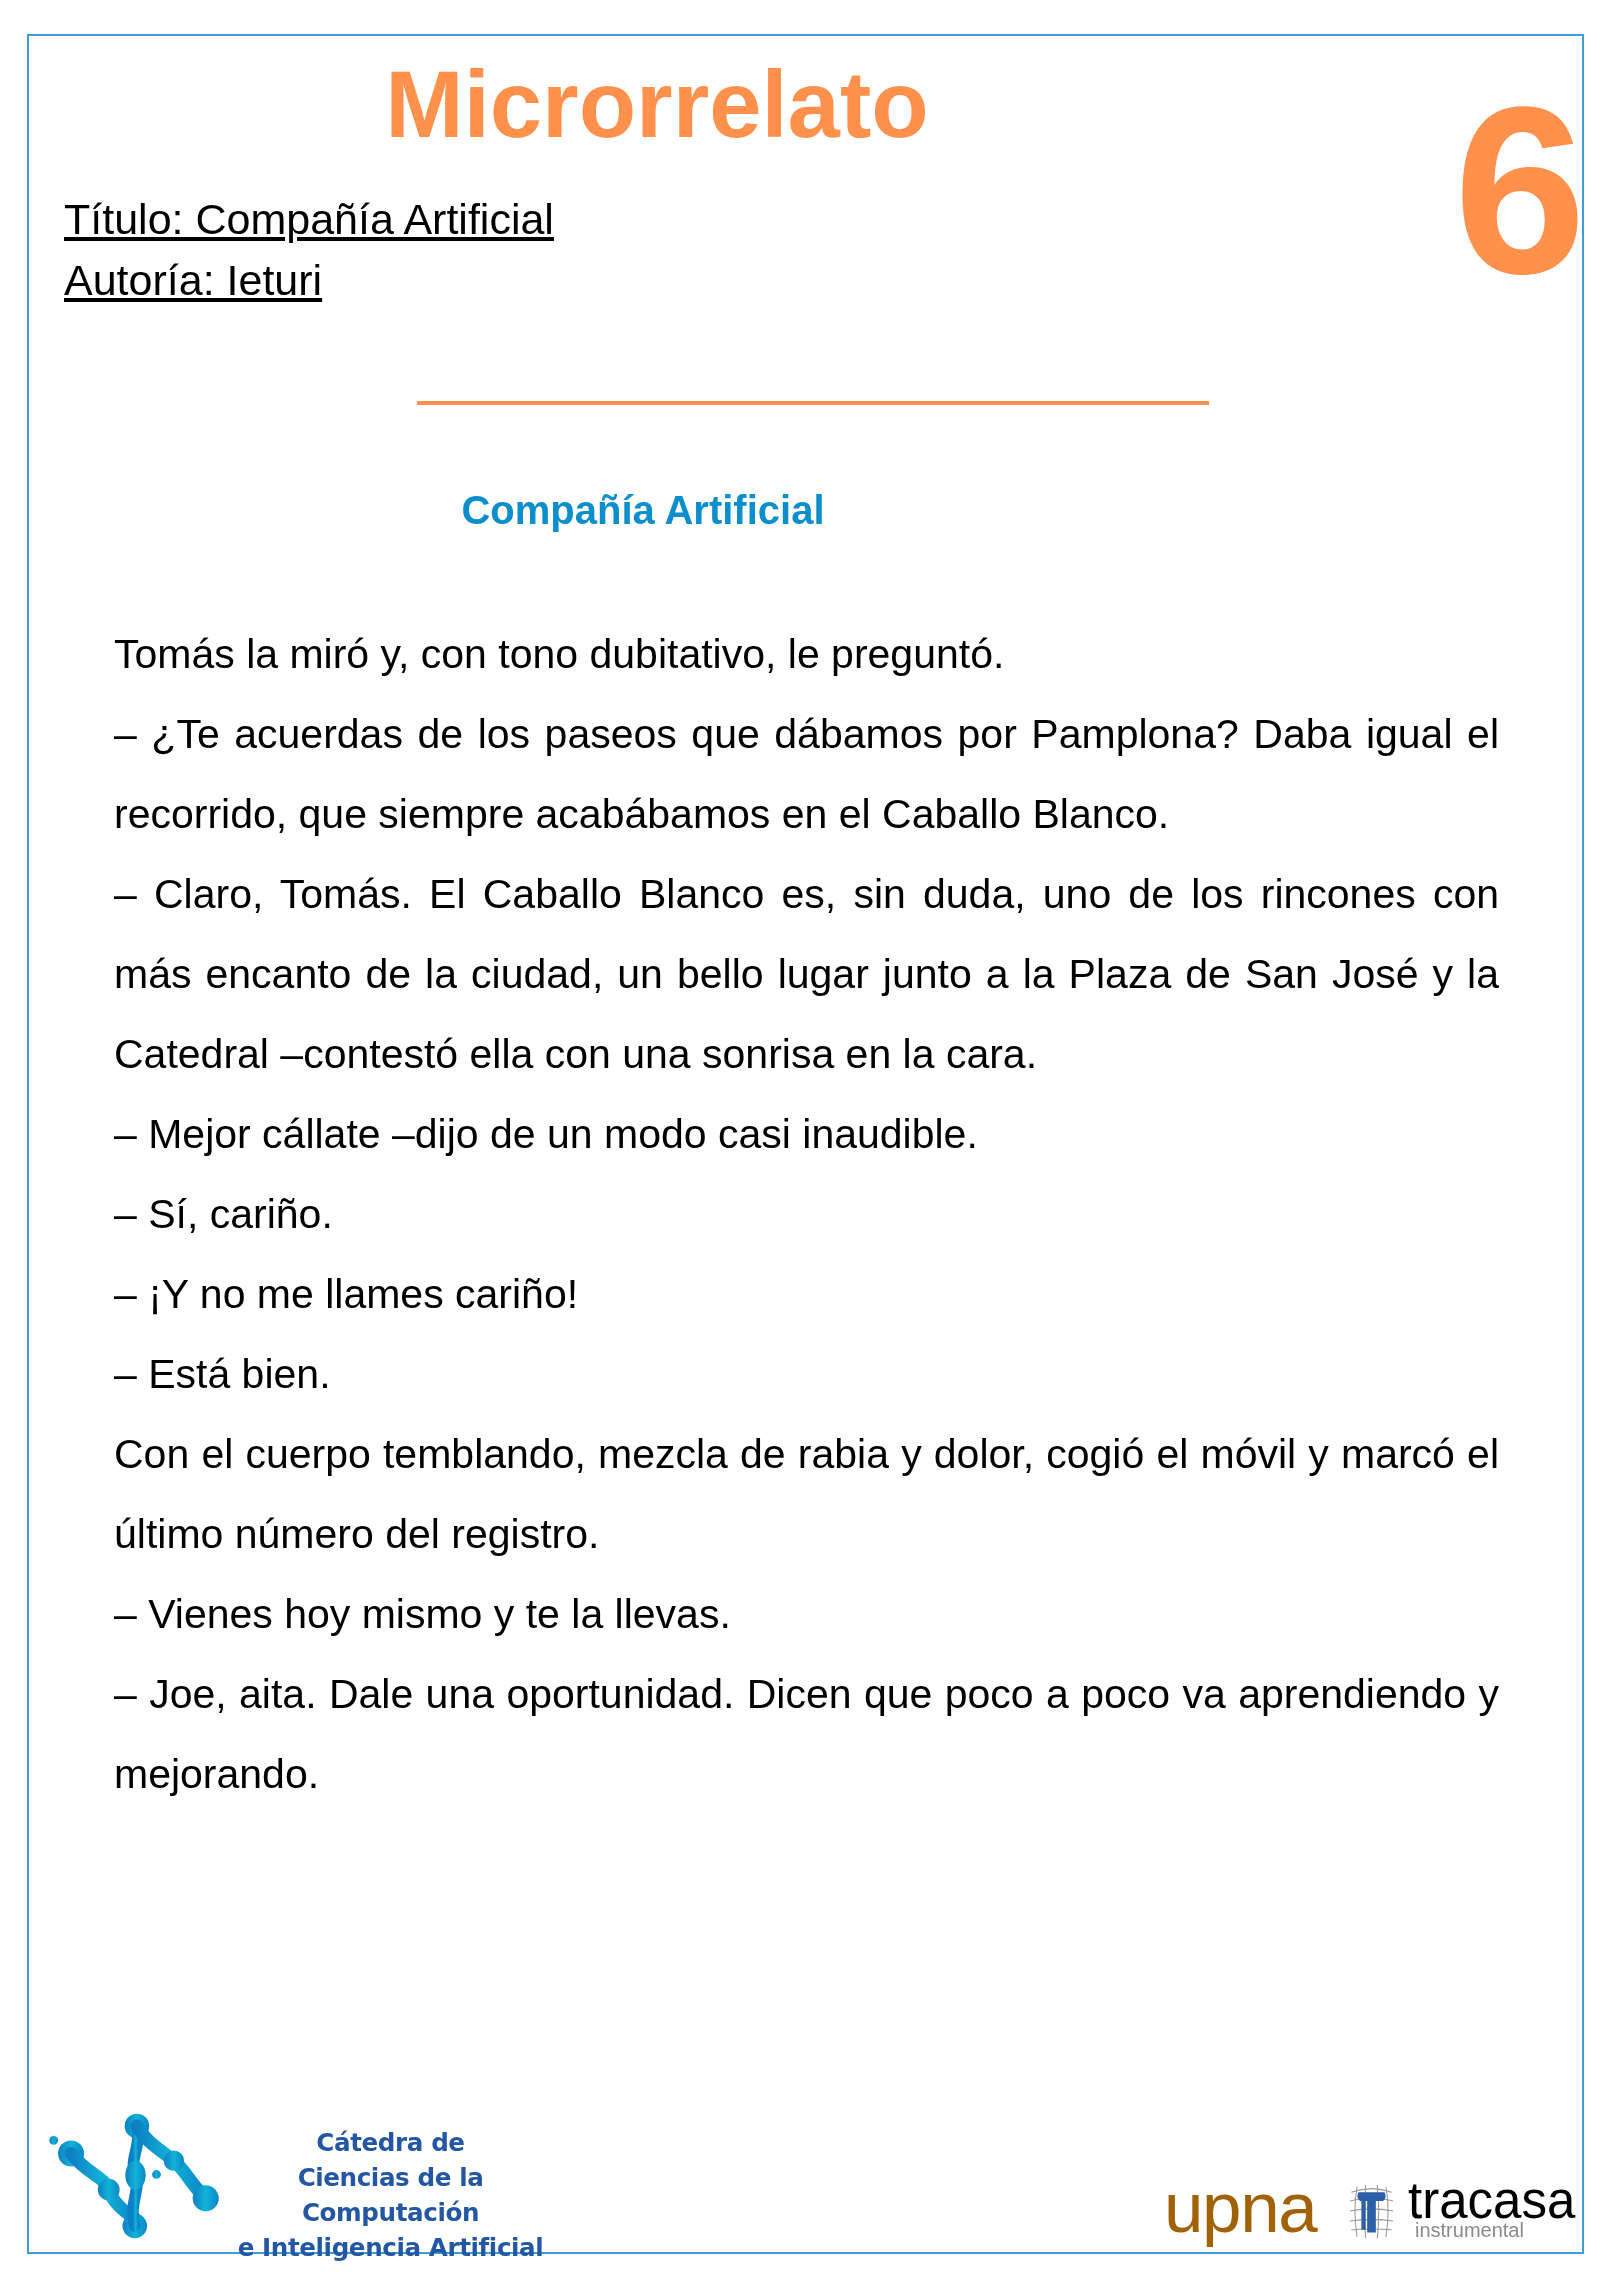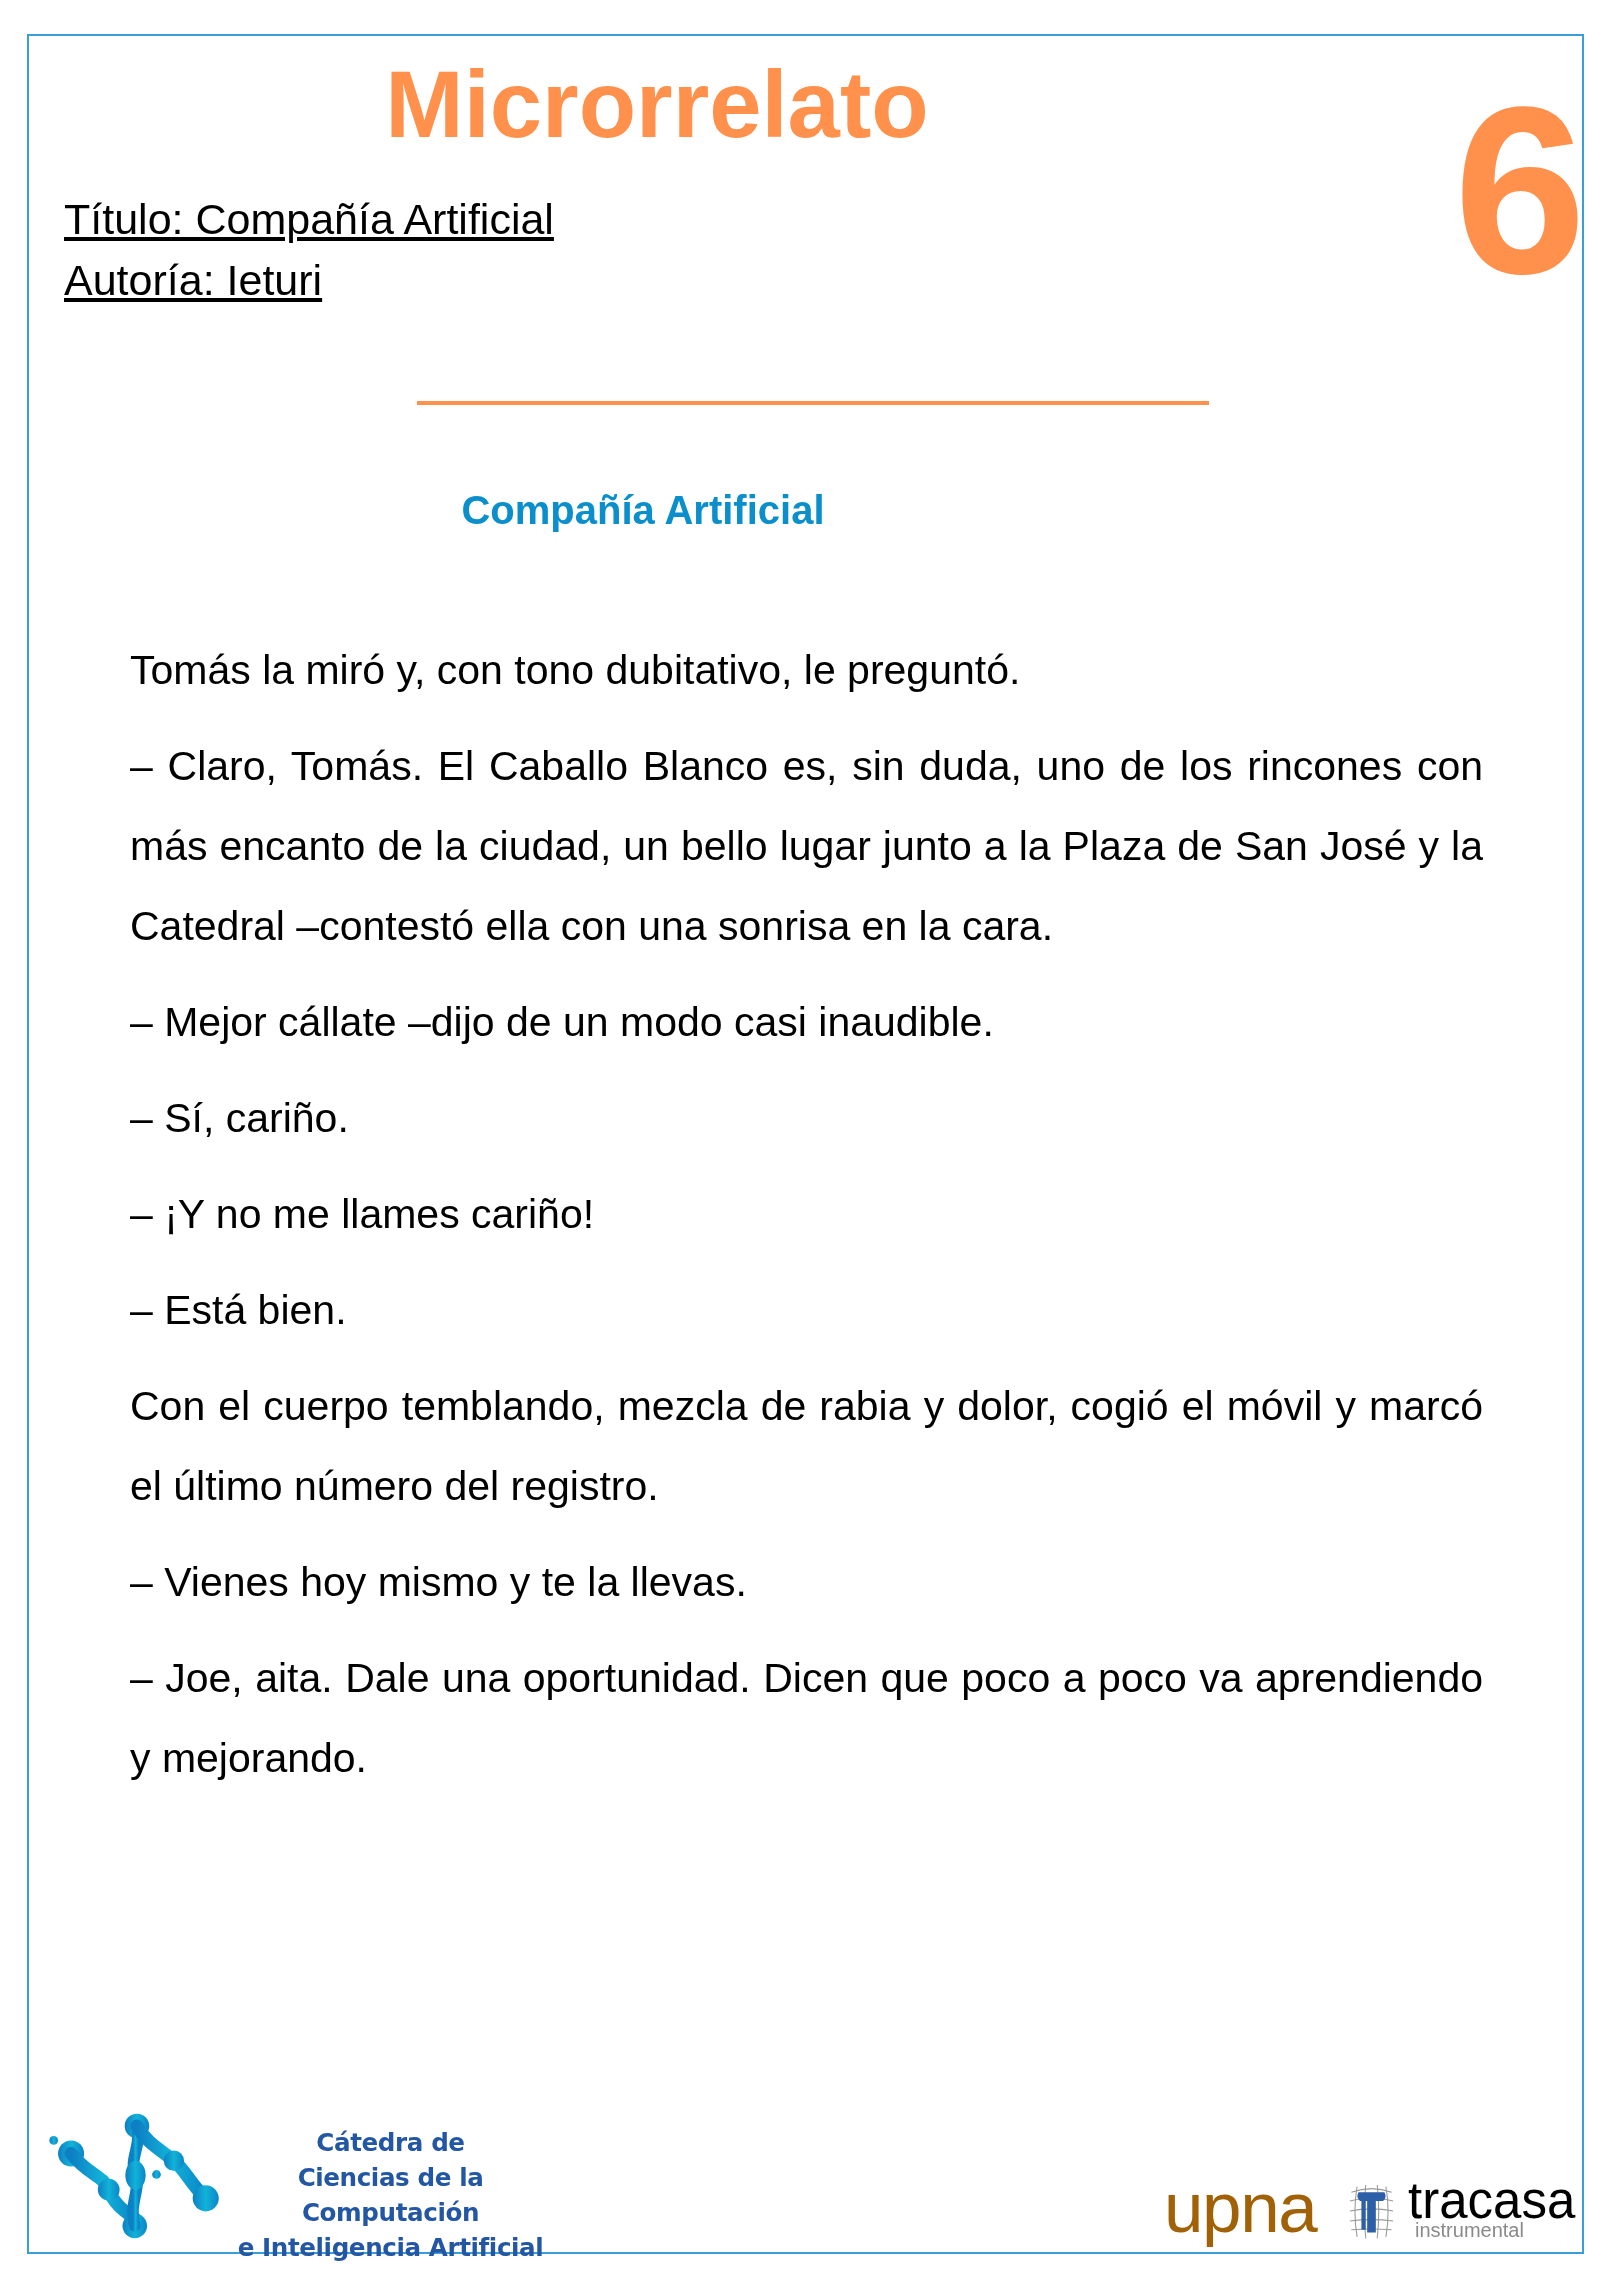--- a/index.html
+++ b/index.html
@@ -5,21 +5,21 @@
   html, body { margin: 0; padding: 0; background: #ffffff; }
   body { width: 1621px; height: 2295px; position: relative; overflow: hidden; font-family: "Liberation Sans", sans-serif; color: #000; }
   .frame { position: absolute; left: 27px; top: 34px; width: 1557px; height: 2220px; border: 2.2px solid #3a9fd6; box-sizing: border-box; }
   .main-title { position: absolute; left: 0; width: 1314px; top: 51px; text-align: center; font-weight: bold; font-size: 94px; line-height: 108px; color: #ff914d; margin: 0; }
   .big-number { position: absolute; left: 1448px; top: 72px; width: 144px; text-align: center; font-weight: bold; font-size: 238px; line-height: 238px; color: #ff914d; }
   .meta { position: absolute; left: 64px; top: 189px; font-size: 43px; line-height: 61px; text-decoration: underline; }
   .meta div { white-space: nowrap; }
   .divider { position: absolute; left: 417px; top: 401px; width: 792px; height: 3.6px; background: #ff914d; }
   .story-title { position: absolute; left: 0; width: 1286px; top: 481px; text-align: center; font-weight: bold; font-size: 40px; line-height: 58px; color: #0a8fcc; margin: 0; }
   .story { position: absolute; left: 114px; top: 614px; width: 1385px; font-size: 41px; line-height: 80px; }
-  .story p { margin: 16px; text-align: justify; }
+  .story p { margin: 0; text-align: justify; }
   .footer-logo { position: absolute; left: 45px; top: 2110px; width: 181px; height: 134px; }
   .footer-text { position: absolute; left: 217px; top: 2125px; width: 347px; text-align: center; font-family: "DejaVu Sans", sans-serif; font-weight: bold; font-size: 24.6px; line-height: 35px; color: #2357a4; letter-spacing: -0.4px; }
   .upna { position: absolute; left: 1164px; top: 2168px; font-size: 71px; line-height: 79px; color: #a16207; letter-spacing: -1.4px; }
   .tracasa-icon { position: absolute; left: 1347px; top: 2182px; width: 49px; height: 58px; }
   .tracasa-name { position: absolute; left: 1408px; top: 2172px; font-size: 51px; line-height: 58px; color: #000000; }
   .tracasa-sub { position: absolute; left: 1415px; top: 2220px; font-size: 20px; line-height: 21.7px; color: #8a8a8a; }
 </style>
 </head>
 <body>
 
@@ -32,20 +32,21 @@
   <div>Título: Compañía Artificial</div>
   <div>Autoría: Ieturi</div>
 </div>
 
 <div class="divider"></div>
 
 <h2 class="story-title">Compañía Artificial</h2>
 
 <div class="story">
   <p>Tomás la miró y, con tono dubitativo, le preguntó.</p>
+  <p>– ¿Te acuerdas de los paseos que dábamos por Pamplona? Daba igual el recorrido, que siempre acabábamos en el Caballo Blanco.</p>
   <p>– Claro, Tomás.  El Caballo Blanco es, sin duda, uno de los rincones con más encanto de la ciudad, un bello lugar junto a la Plaza de San José y la Catedral –contestó ella con una sonrisa en la cara.</p>
   <p>– Mejor cállate –dijo de un modo casi inaudible.</p>
   <p>– Sí, cariño.</p>
   <p>– ¡Y no me llames cariño!</p>
   <p>– Está bien.</p>
   <p>Con el cuerpo temblando, mezcla de rabia y dolor, cogió el móvil y marcó el último número del registro.</p>
   <p>– Vienes hoy mismo y te la llevas.</p>
   <p>– Joe, aita. Dale una oportunidad. Dicen que poco a poco va aprendiendo y mejorando.</p>
 </div>
 

